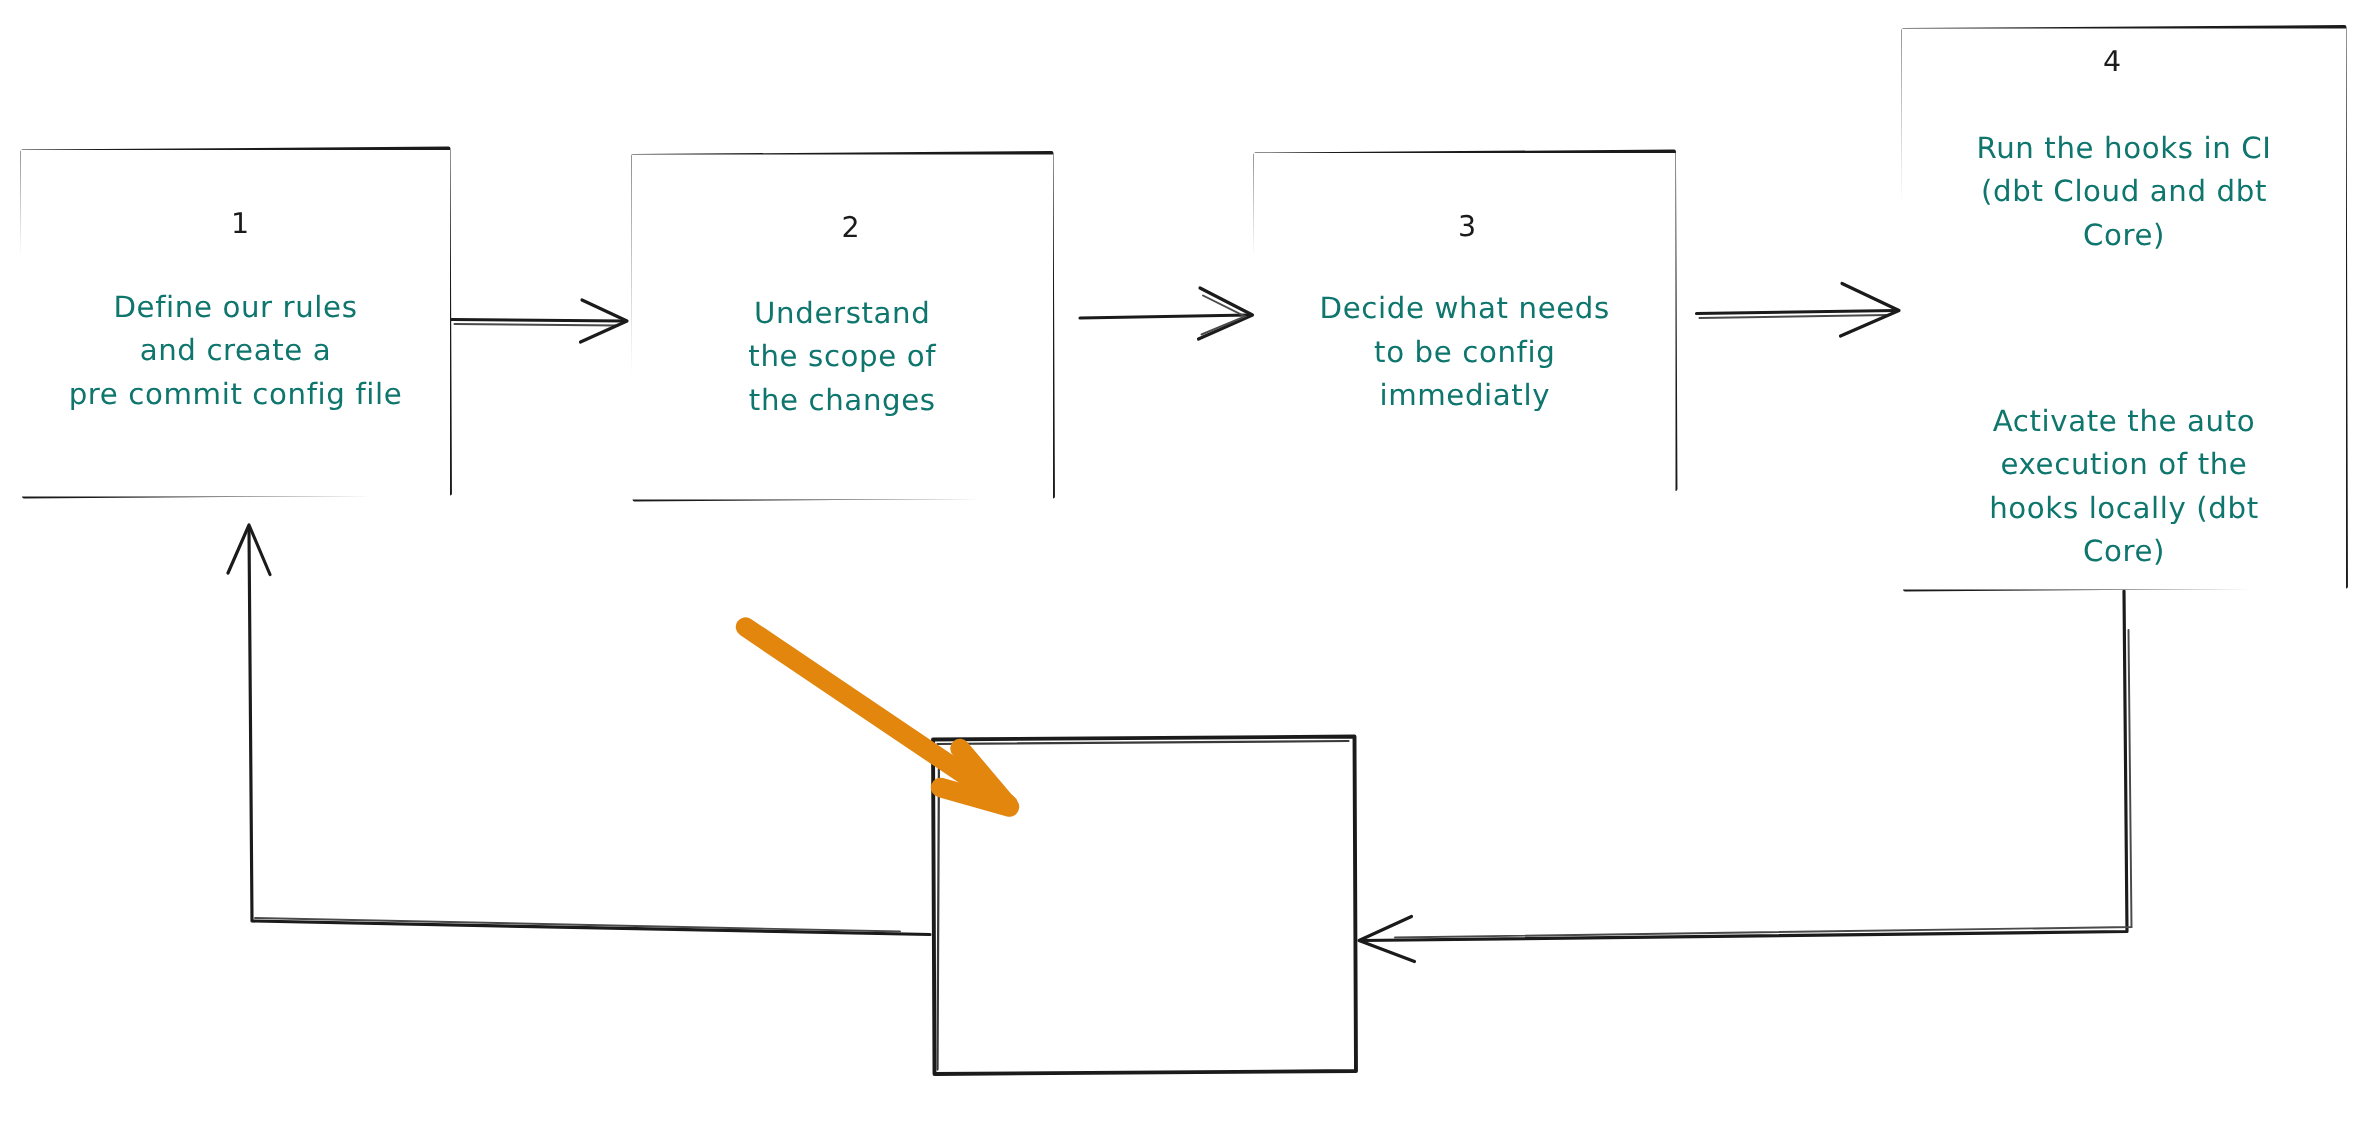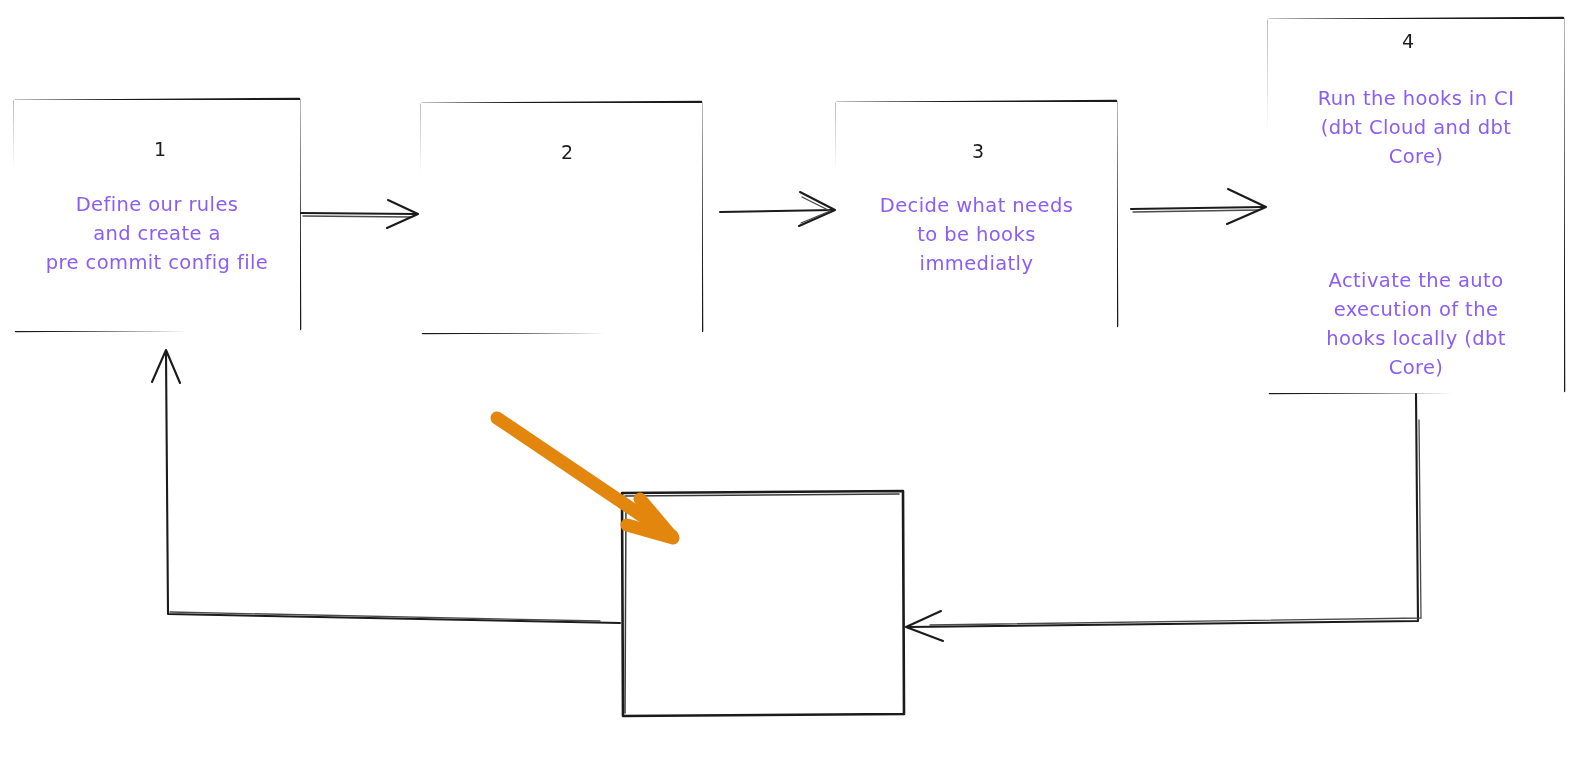--- a/index.html
+++ b/index.html
@@ -41,21 +41,21 @@
     letter-spacing: 0.5px;
   }
   .node-body {
     position: absolute;
     left: 0;
     right: 0;
     text-align: center;
     font-family: "DejaVu Sans", sans-serif;
     font-size: 19.5px;
     line-height: 1.48;
-    color: #8b5cf6;
+    color: #0f766e;
     letter-spacing: 0.4px;
     white-space: pre-line;
     padding: 0 6px;
     box-sizing: border-box;
   }
   .node-body.block + .node-body.block { margin-top: 0; }
 
   
   #node-1 { left: 14px;   top: 100px; width: 286px; height: 231px; }
   #node-2 { left: 421px;  top: 103px; width: 281px; height: 230px; }
@@ -174,26 +174,29 @@
 
   <div class="node" id="node-1">
     <span class="node-badge">1</span>
     <span class="node-body block">Define our rules
 and create a
 pre commit config file</span>
   </div>
 
   <div class="node" id="node-2">
     <span class="node-badge">2</span>
+    <span class="node-body block">Understand
+the scope of
+the changes</span>
   </div>
 
   <div class="node" id="node-3">
     <span class="node-badge">3</span>
     <span class="node-body block">Decide what needs
-to be hooks
+to be config
 immediatly</span>
   </div>
 
   <div class="node" id="node-4">
     <span class="node-badge">4</span>
     <span class="node-body block" id="n4-b1">Run the hooks in CI
 (dbt Cloud and dbt
 Core)</span>
     <span class="node-body block" id="n4-b3">Activate the auto
 execution of the

